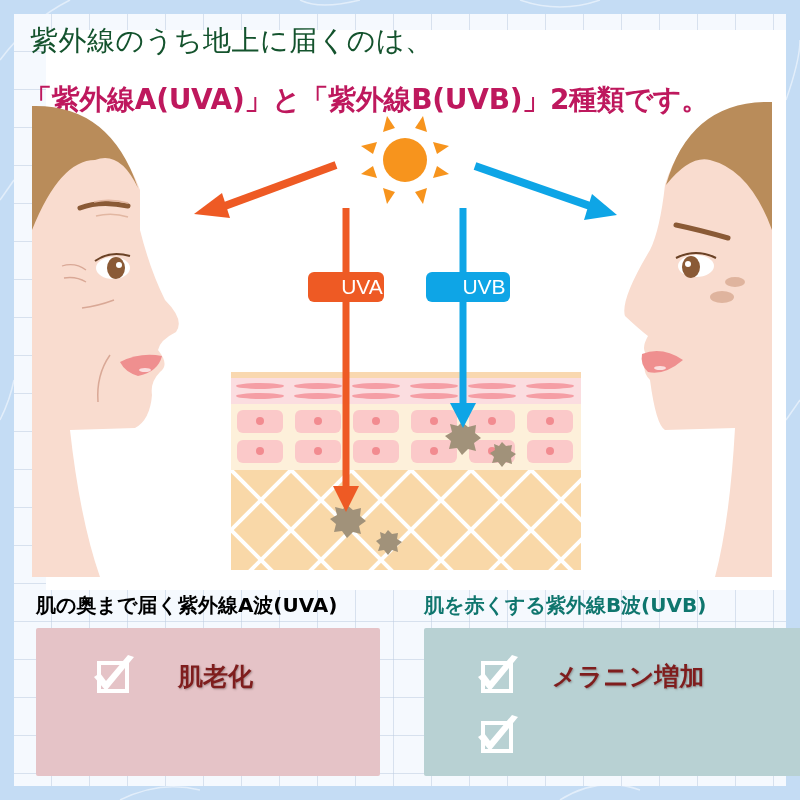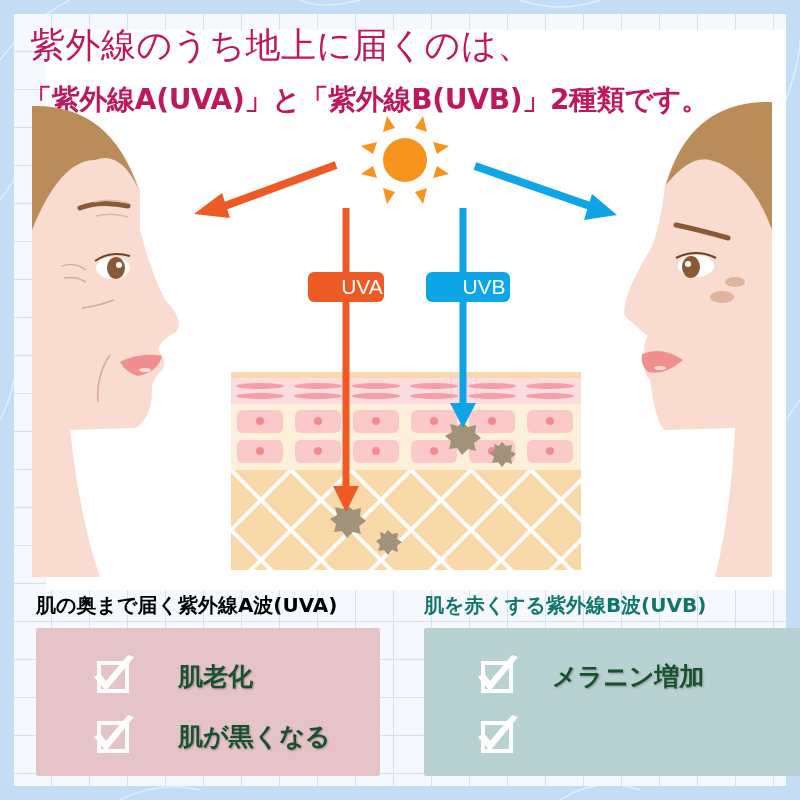--- a/index.html
+++ b/index.html
@@ -18,21 +18,21 @@
       background-image:
         repeating-linear-gradient(to right, transparent 0, transparent 37px, rgba(190,205,225,0.55) 37px, rgba(190,205,225,0.55) 38px),
         repeating-linear-gradient(to bottom, transparent 0, transparent 37px, rgba(190,205,225,0.55) 37px, rgba(190,205,225,0.55) 38px);
     }
     .white-panel {
       position: absolute; left: 32px; top: 16px; width: 740px; height: 560px;
       background: #ffffff;
     }
     .title-line1 {
       position: absolute; left: 30px; top: 22px;
-      font-size: 35px; color: #be185d; font-weight: normal; letter-spacing: 0.5px;
+      font-size: 28px; color: #14532d; font-weight: normal; letter-spacing: 0.5px;
       white-space: nowrap;
       text-align: center;
     }
     .title-line2 {
       position: absolute; left: 24px; top: 81px;
       font-size: 28px; color: #be185d; font-weight: bold; letter-spacing: -0.3px;
       white-space: nowrap;
     }
     .illustration {
       position: absolute; left: 0; top: 0; width: 800px; height: 800px;
@@ -57,21 +57,21 @@
       padding-top: 18px;
     }
     .box-a { left: 36px; width: 344px; background: #e5c3c7; }
     .box-b { left: 424px; width: 400px; background: #b8d1d3; }
 
     .item { display: flex; align-items: center; height: 60px; }
     .box-a .item { padding-left: 56px; }
     .box-b .item { padding-left: 52px; }
     .check { width: 46px; height: 46px; position: relative; flex: 0 0 46px; }
     .item-text {
-      margin-left: 40px; font-size: 25px; color: #14532d; font-weight: bold;
+      margin-left: 40px; font-size: 25px; color: #7f1d1d; font-weight: bold;
       text-shadow: 1px 1px 2px rgba(90,70,70,0.45); white-space: nowrap;
     }
     .box-b .item-text { margin-left: 30px; }
   </style>
 </head>
 <body>
 
 <svg class="bg-lines" width="800" height="800" viewBox="0 0 800 800">
   <g stroke="#e6f0fb" stroke-width="1.5" fill="none" opacity="0.9">
     <path d="M0 60 Q30 20 70 0"></path>
@@ -242,27 +242,20 @@
 <div class="section-title st-b">肌を赤くする紫外線B波(UVB)</div>
 
 <div class="box box-a">
   <div class="item">
     <svg class="check" viewBox="0 0 46 46">
       <rect x="7" y="10" width="28" height="28" fill="none" stroke="#fff" stroke-width="4"></rect>
       <path d="M2 24 L14 38 L42 4 L36 2 L14 28 L8 20 Z" fill="#fff"></path>
     </svg>
     <span class="item-text">肌老化</span>
   </div>
-  <div class="item">
-    <svg class="check" viewBox="0 0 46 46">
-      <rect x="7" y="10" width="28" height="28" fill="none" stroke="#fff" stroke-width="4"></rect>
-      <path d="M2 24 L14 38 L42 4 L36 2 L14 28 L8 20 Z" fill="#fff"></path>
-    </svg>
-    <span class="item-text">肌が黒くなる</span>
-  </div>
 </div>
 
 <div class="box box-b">
   <div class="item">
     <svg class="check" viewBox="0 0 46 46">
       <rect x="7" y="10" width="28" height="28" fill="none" stroke="#fff" stroke-width="4"></rect>
       <path d="M2 24 L14 38 L42 4 L36 2 L14 28 L8 20 Z" fill="#fff"></path>
     </svg>
     <span class="item-text">メラニン増加</span>
   </div>

